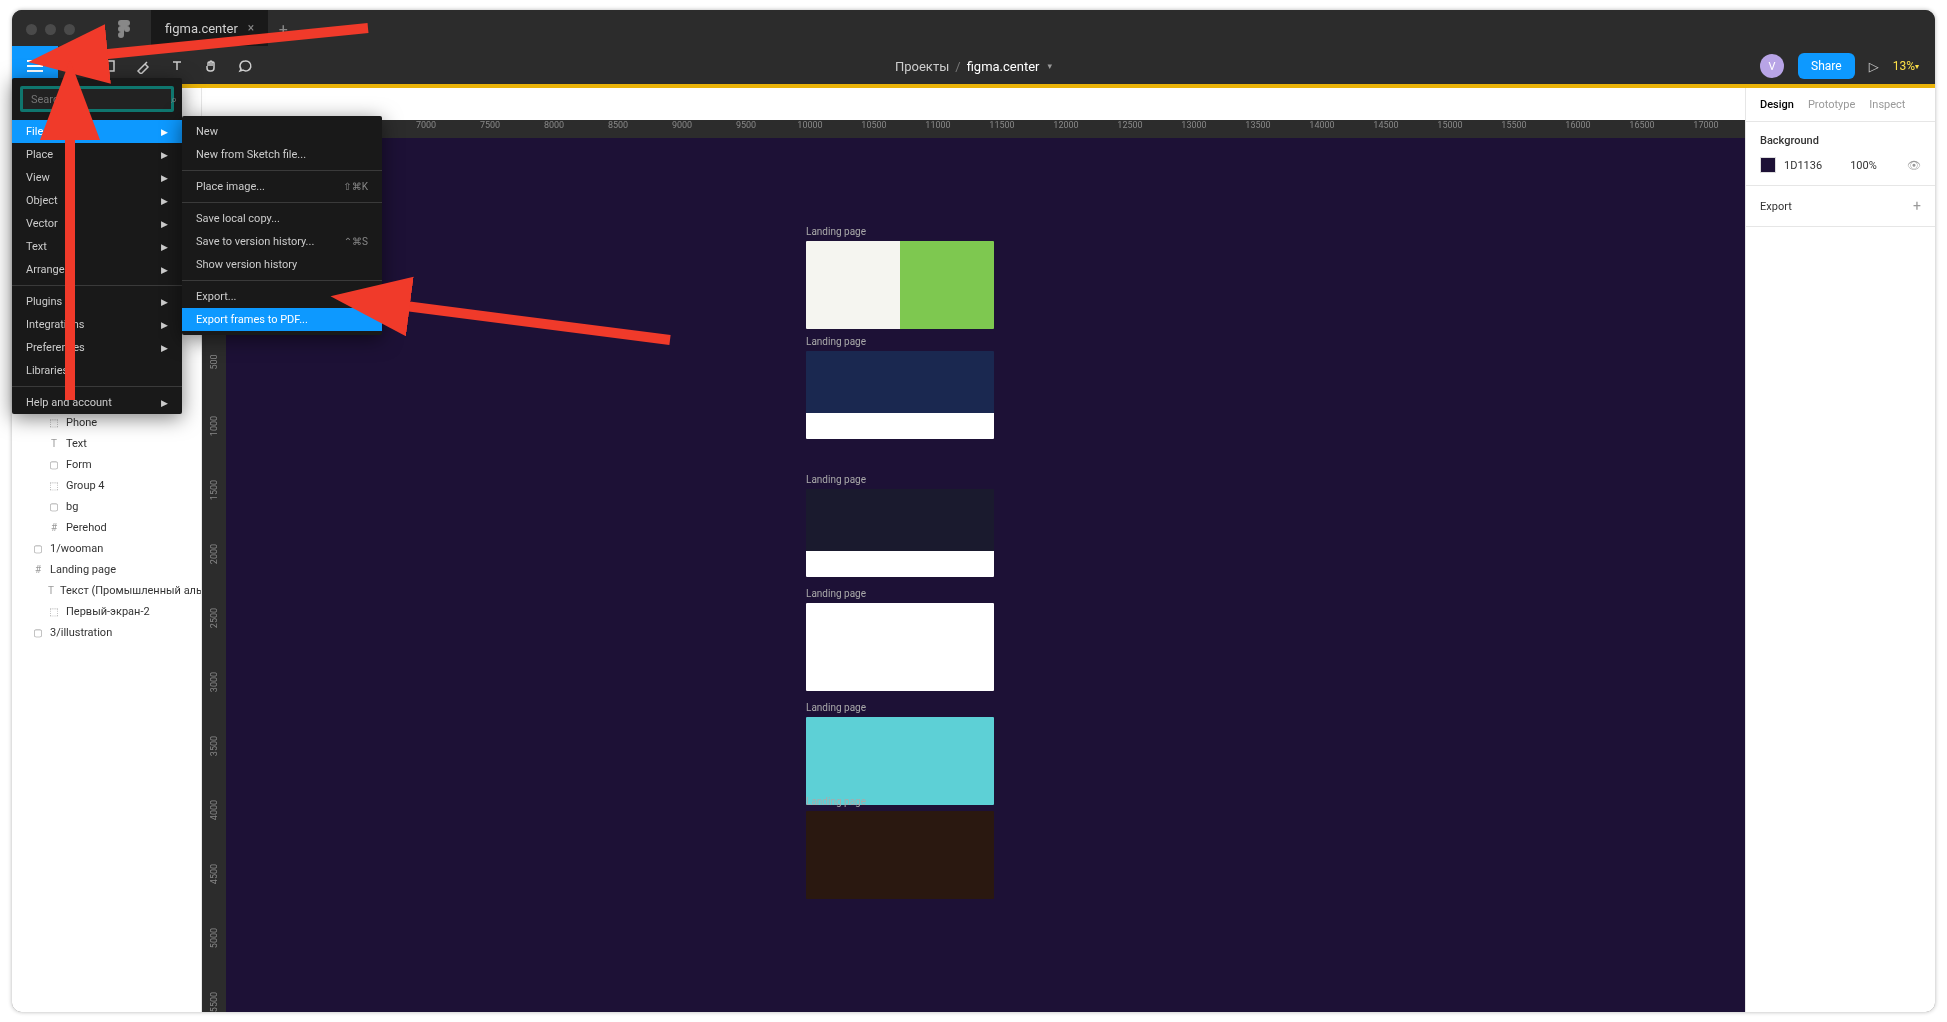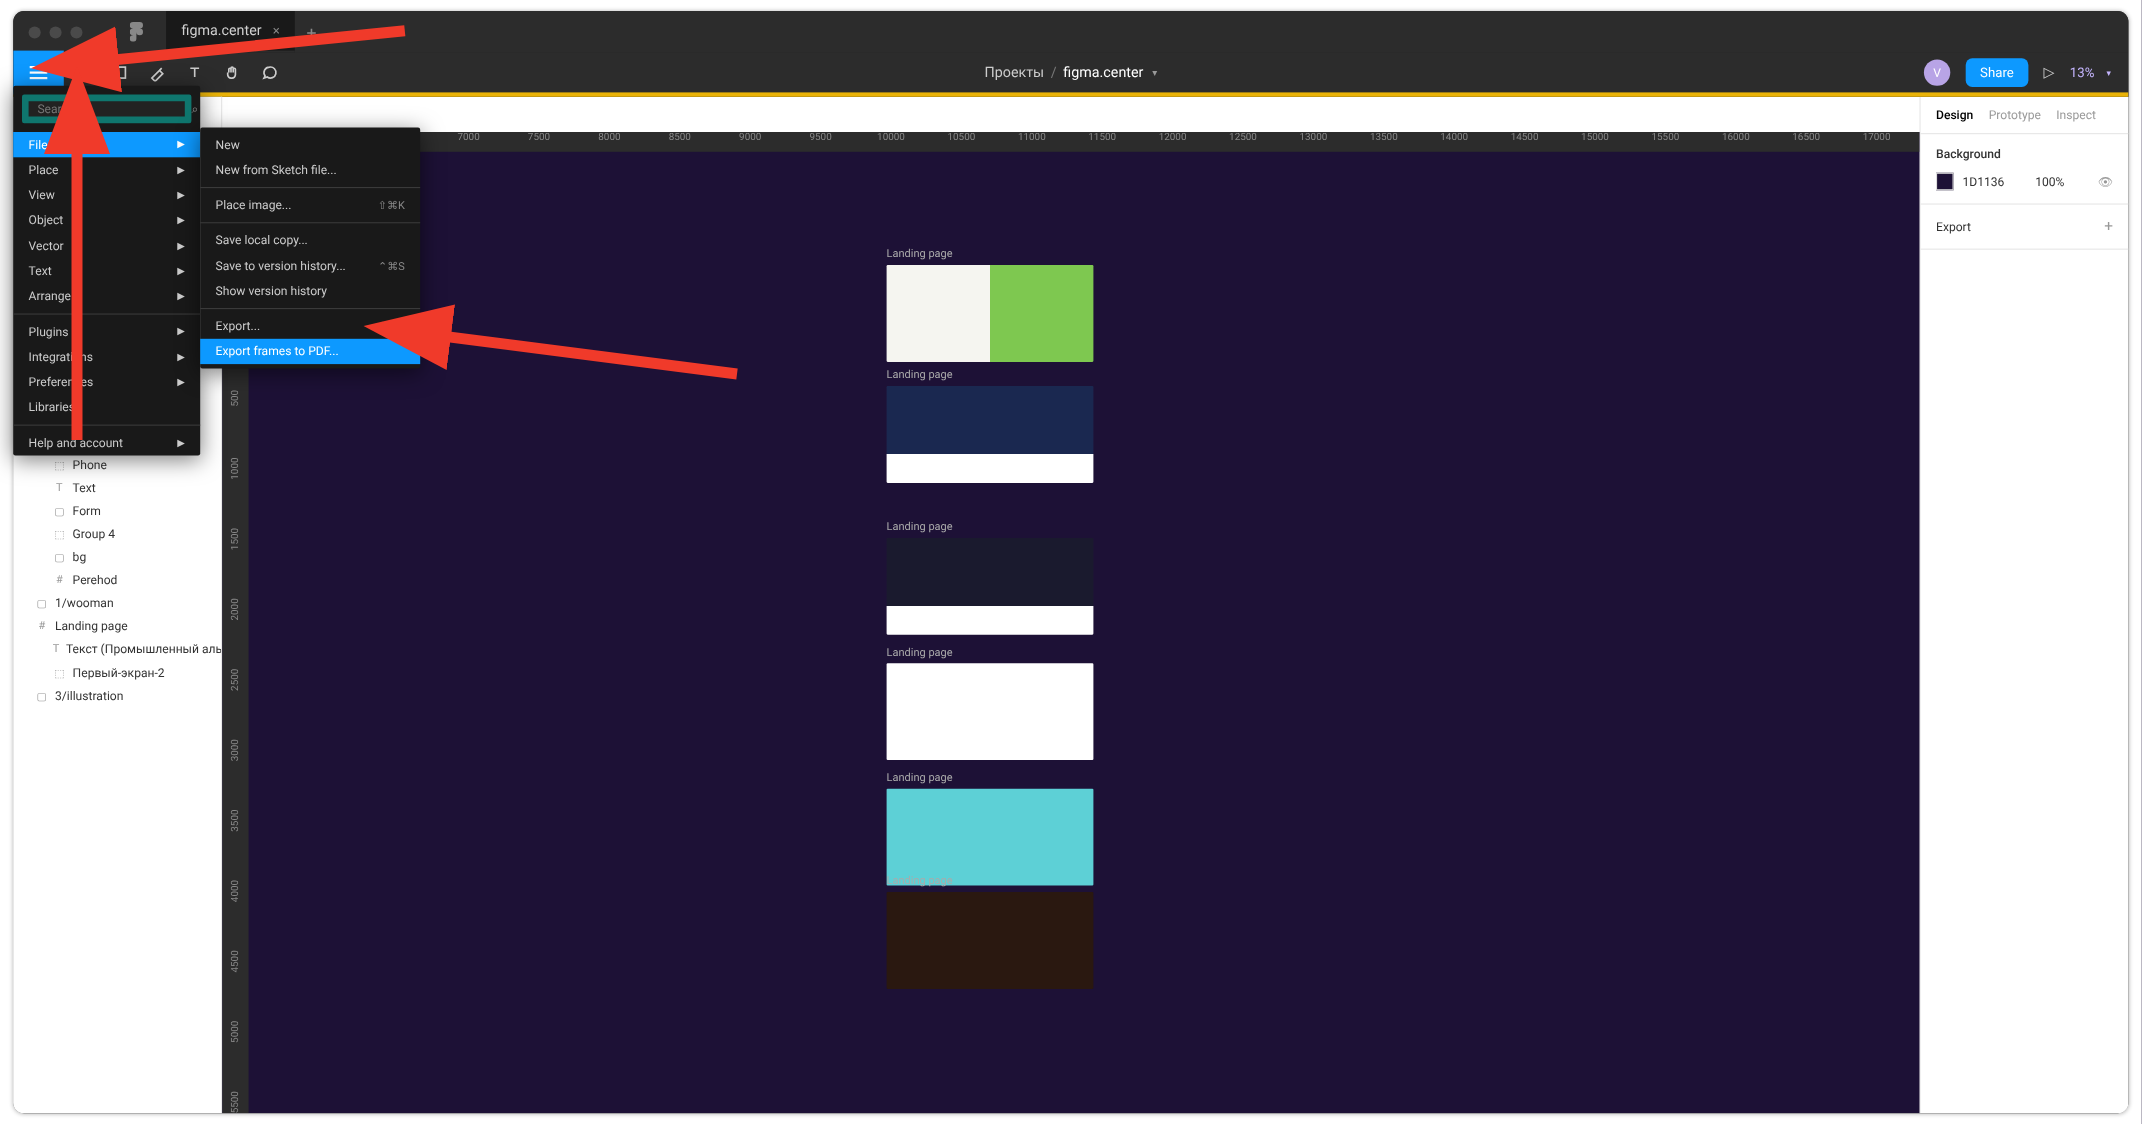--- a/index.html
+++ b/index.html
@@ -26,21 +26,21 @@
 .tool .chev { position:absolute; right:2px; bottom:12px; width:6px; height:6px; }
 .tool .chev::before { content:"▾"; font-size:7px; color:#999; }
 .toolbar-center { position:absolute; left:50%; transform:translateX(-50%); display:flex; align-items:center; gap:6px; color:#ccc; font-size:13px; }
 .toolbar-center .sep { color:#777; }
 .toolbar-center .docname { color:#fff; }
 .toolbar-center .dd { color:#999; font-size:9px; margin-left:2px; }
 .toolbar-right { margin-left:auto; display:flex; align-items:center; gap:14px; padding-right:16px; }
 .avatar { width:24px; height:24px; border-radius:50%; background:#b8a4e6; display:flex; align-items:center; justify-content:center; color:#fff; font-size:11px; }
 .share-btn { background:#0D99FF; color:#fff; font-size:12px; padding:6px 13px; border-radius:6px; border:none; }
 .play { color:#ccc; font-size:13px; }
-.zoom { color:#c4b5fd; font-size:12px; display:flex; align-items:center; gap:11px; }
+.zoom { color:#fde047; font-size:12px; display:flex; align-items:center; gap:0; }
 
 
 .main { flex:1; display:flex; background:#fff; min-height:0; }
 .left-panel { width:190px; background:#fff; border-right:1px solid #e6e6e6; overflow:hidden; position:relative; }
 .layer-list { padding-top:240px; }
 .layer { display:flex; align-items:center; gap:6px; padding:4px 8px 4px 20px; font-size:11px; color:#333; white-space:nowrap; }
 .layer .ico { width:12px; height:12px; display:inline-flex; align-items:center; justify-content:center; color:#999; font-size:10px; }
 .layer.indent1 { padding-left:36px; }
 .canvas-wrap { flex:1; position:relative; background:#1D1136; overflow:hidden;margin-top:32px; }
 .ruler-h { position:absolute; top:0; left:0; right:0; height:18px; background:#2c2c2c; display:flex; color:#888; font-size:9px; }
@@ -60,21 +60,21 @@
 .bg-row { display:flex; align-items:center; gap:8px; font-size:11px; color:#333; }
 .bg-swatch { width:16px; height:16px; background:#1D1136; border:1px solid #ddd; }
 .eye { margin-left:auto; color:#999; }
 .effect-row { display:flex; align-items:center; gap:8px; font-size:11px; color:#333; padding:4px 0; }
 .effect-ico { width:14px; height:14px; border:1.5px solid #aaa; border-radius:50%; position:relative; }
 .export-row { display:flex; align-items:center; justify-content:space-between; font-size:11px; color:#333; }
 .plus { color:#999; font-size:14px; }
 
 
 .dropdown { position:absolute; top:78px; left:12px; background:#191919; border-radius:2px; box-shadow:0 4px 20px rgba(0,0,0,0.5); z-index:100; width:170px; }
-.search-box { margin:8px; border:6px solid #0f766e; border-radius:2px; height:26px; display:flex; align-items:center; padding:0 8px; background:#222; }
+.search-box { margin:8px; border:3px solid #0f766e; border-radius:2px; height:26px; display:flex; align-items:center; padding:0 8px; background:#222; }
 .search-box input { background:transparent; border:none; color:#888; font-size:11px; flex:1; outline:none; }
 .search-box .sico { color:#888; font-size:11px; }
 .menu-item { display:flex; align-items:center; justify-content:space-between; padding:5px 14px; font-size:11px; color:#ccc; cursor:pointer; }
 .menu-item.active { background:#0D99FF; color:#fff; }
 .menu-item .arrow { font-size:9px; color:inherit; }
 .menu-divider { height:1px; background:#3a3a3a; margin:4px 0; }
 
 .submenu { position:absolute; top:116px; left:182px; background:#191919; border-radius:2px; box-shadow:0 4px 20px rgba(0,0,0,0.5); z-index:101; width:200px; padding:4px 0; }
 .sub-item { display:flex; align-items:center; justify-content:space-between; padding:5px 14px; font-size:11px; color:#ccc; cursor:pointer; }
 .sub-item.active { background:#0D99FF; color:#fff; }

